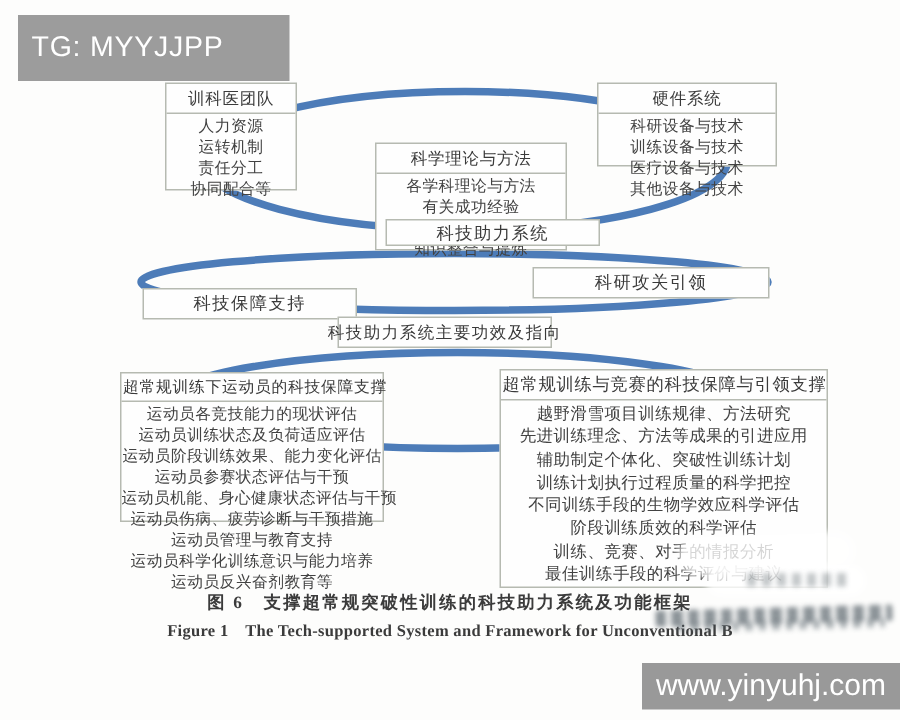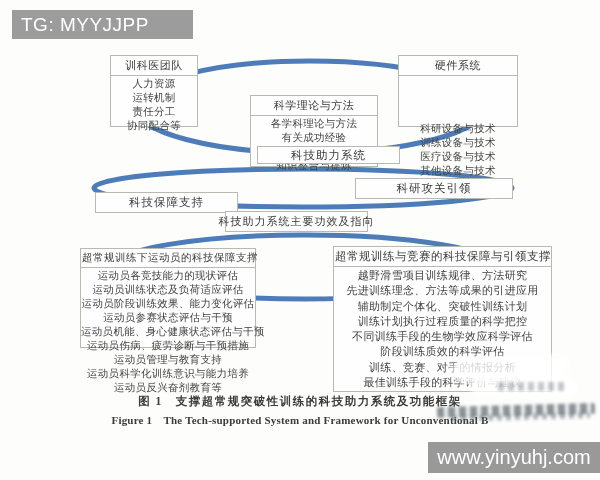--- a/index.html
+++ b/index.html
@@ -13,21 +13,21 @@
   .bitems{flex:1;display:flex;flex-direction:column;justify-content:space-evenly;padding:1px 0;}
   .bitem{text-align:center;font-size:10.5px;white-space:nowrap;color:#424242;letter-spacing:.3px;}
   .singlebox{position:absolute;background:#fefefe;border:1px solid #b6bab1;z-index:2;
              display:flex;align-items:center;justify-content:center;font-size:11.5px;
              letter-spacing:1px;color:#3a3a3a;box-sizing:border-box;white-space:nowrap;}
   .cap{position:absolute;left:0;right:0;text-align:center;font-weight:bold;color:#3b3b3b;}
   .cap-zh{top:394px;font-size:11.5px;letter-spacing:1.5px;}
   .cap-en{top:413px;font-size:11px;letter-spacing:.2px;}
   .wm{position:absolute;background:#9c9c9c;color:#fff;z-index:6;
       font-family:"Liberation Sans","DejaVu Sans",sans-serif;display:flex;align-items:center;}
-  .wm-tl{left:12px;top:10px;width:172px;height:29px;font-size:19px;padding-left:9px;letter-spacing:.5px;}
+  .wm-tl{left:12px;top:10px;width:172px;height:44px;font-size:19px;padding-left:9px;letter-spacing:.5px;}
   .wm-br{left:428px;top:442px;width:172px;height:31px;font-size:20px;justify-content:center;background:#999;}
   .blob{position:absolute;background:rgba(255,255,255,.78);border-radius:16px;z-index:4;filter:blur(2px);}
   .blob1{left:452px;top:356px;width:118px;height:26px;transform:rotate(-2deg);}
   .blob2{left:470px;top:376px;width:108px;height:22px;}
   .smudge{position:absolute;z-index:5;filter:blur(1.6px);opacity:.62;}
   .smudge-a{left:437px;top:405px;width:158px;height:11px;
     background:repeating-linear-gradient(90deg,#46525a 0 7px,rgba(70,82,90,.15) 7px 11px);
     transform:rotate(-1.5deg);border-radius:2px;}
   .smudge-b{left:452px;top:414px;width:138px;height:6px;
     background:repeating-linear-gradient(90deg,#5a666d 0 5px,transparent 5px 9px);
@@ -59,21 +59,21 @@
   <div class="dbox" style="left:250px;top:55px;width:128px;height:72px;margin-top:40px;">
     <div class="bhead">科学理论与方法</div>
     <div class="bitems">
       <div class="bitem">各学科理论与方法</div>
       <div class="bitem">有关成功经验</div>
       <div class="bitem">最新科研成果</div>
       <div class="bitem">知识整合与提炼</div>
     </div>
   </div>
 
-  <div class="dbox" style="left:398px;top:55px;width:120px;height:72px;gap:45px;">
+  <div class="dbox" style="left:398px;top:55px;width:120px;height:56px;">
     <div class="bhead">硬件系统</div>
     <div class="bitems">
       <div class="bitem">科研设备与技术</div>
       <div class="bitem">训练设备与技术</div>
       <div class="bitem">医疗设备与技术</div>
       <div class="bitem">其他设备与技术</div>
     </div>
   </div>
 
   <div class="singlebox" style="left:225px;top:146px;width:143px;height:18px;margin-left:32px;">科技助力系统</div>
@@ -106,21 +106,21 @@
       <div class="bitem" style="font-size:11px;">先进训练理念、方法等成果的引进应用</div>
       <div class="bitem" style="font-size:11px;">辅助制定个体化、突破性训练计划</div>
       <div class="bitem" style="font-size:11px;">训练计划执行过程质量的科学把控</div>
       <div class="bitem" style="font-size:11px;">不同训练手段的生物学效应科学评估</div>
       <div class="bitem" style="font-size:11px;">阶段训练质效的科学评估</div>
       <div class="bitem" style="font-size:11px;">训练、竞赛、对手的情报分析</div>
       <div class="bitem" style="font-size:11px;">最佳训练手段的科学评价与建议</div>
     </div>
   </div>
 
-  <div class="cap cap-zh">图 1　支撑超常规突破性训练的科技助力系统及功能框架</div>
+  <div class="cap cap-zh">图 6　支撑超常规突破性训练的科技助力系统及功能框架</div>
   <div class="cap cap-en">Figure 1　The Tech-supported System and Framework for Unconventional B</div>
 
   <div class="blob blob1"></div>
   <div class="blob blob2"></div>
   <div class="smudge smudge-a"></div>
   <div class="smudge smudge-b"></div>
   <div class="smudge smudge-c"></div>
 
   <div class="wm wm-tl">TG: MYYJJPP</div>
   <div class="wm wm-br">www.yinyuhj.com</div>

